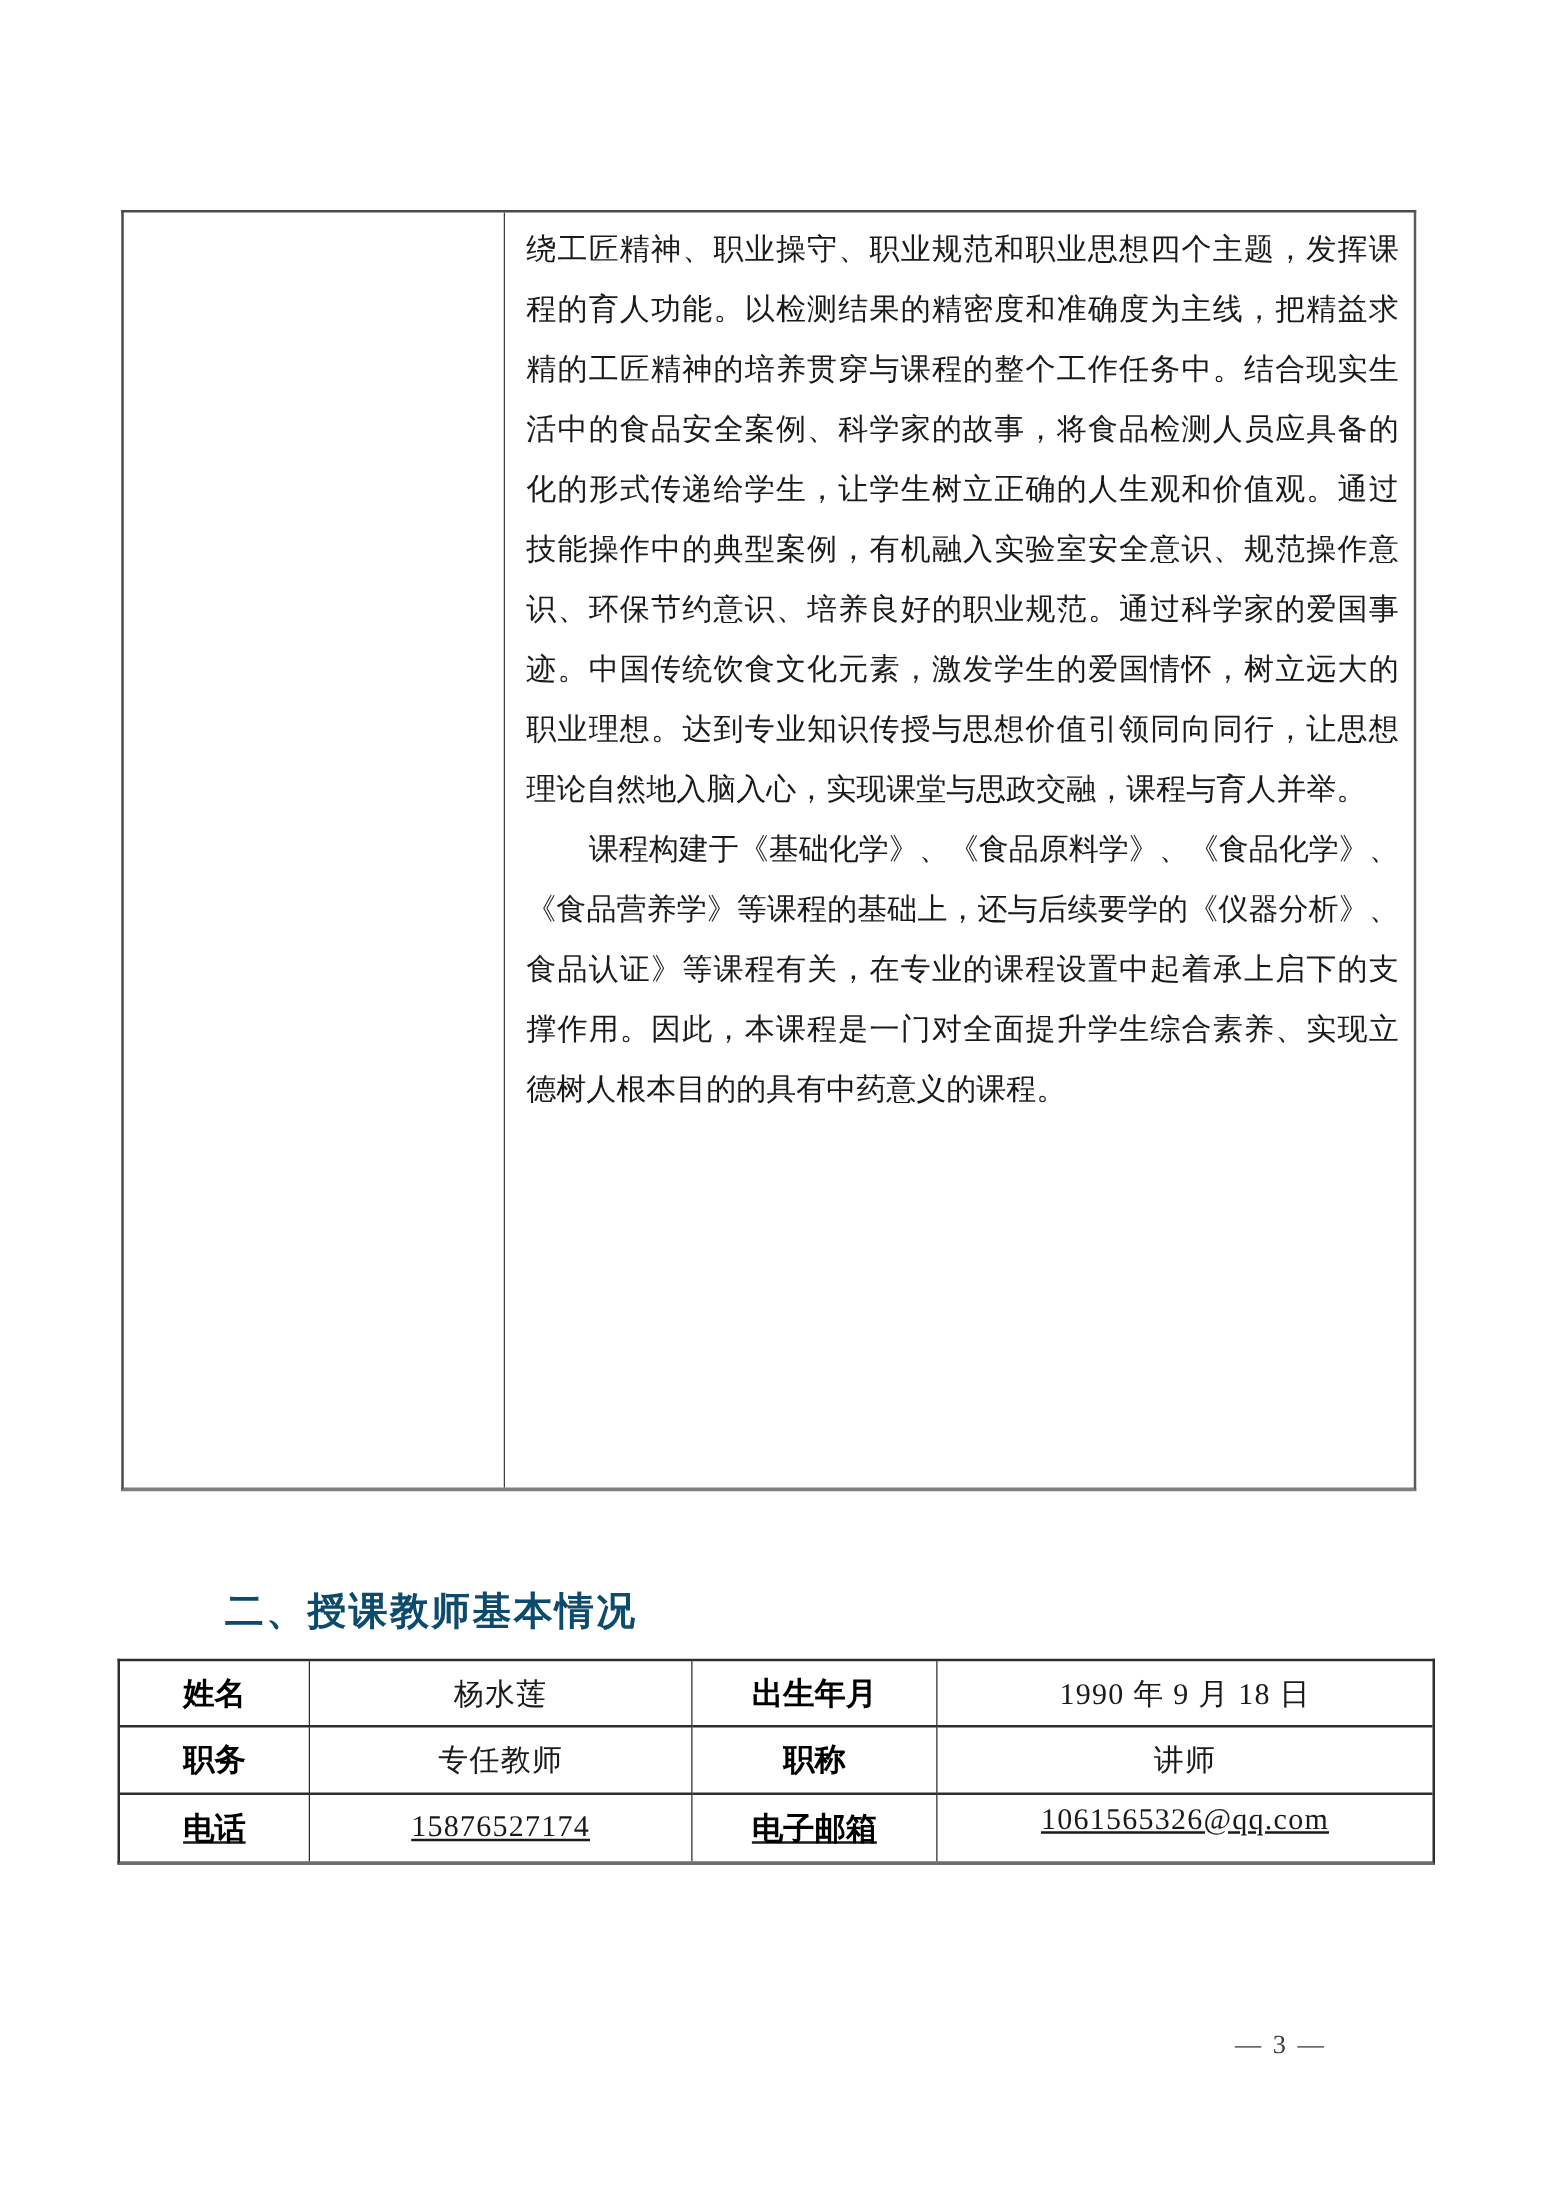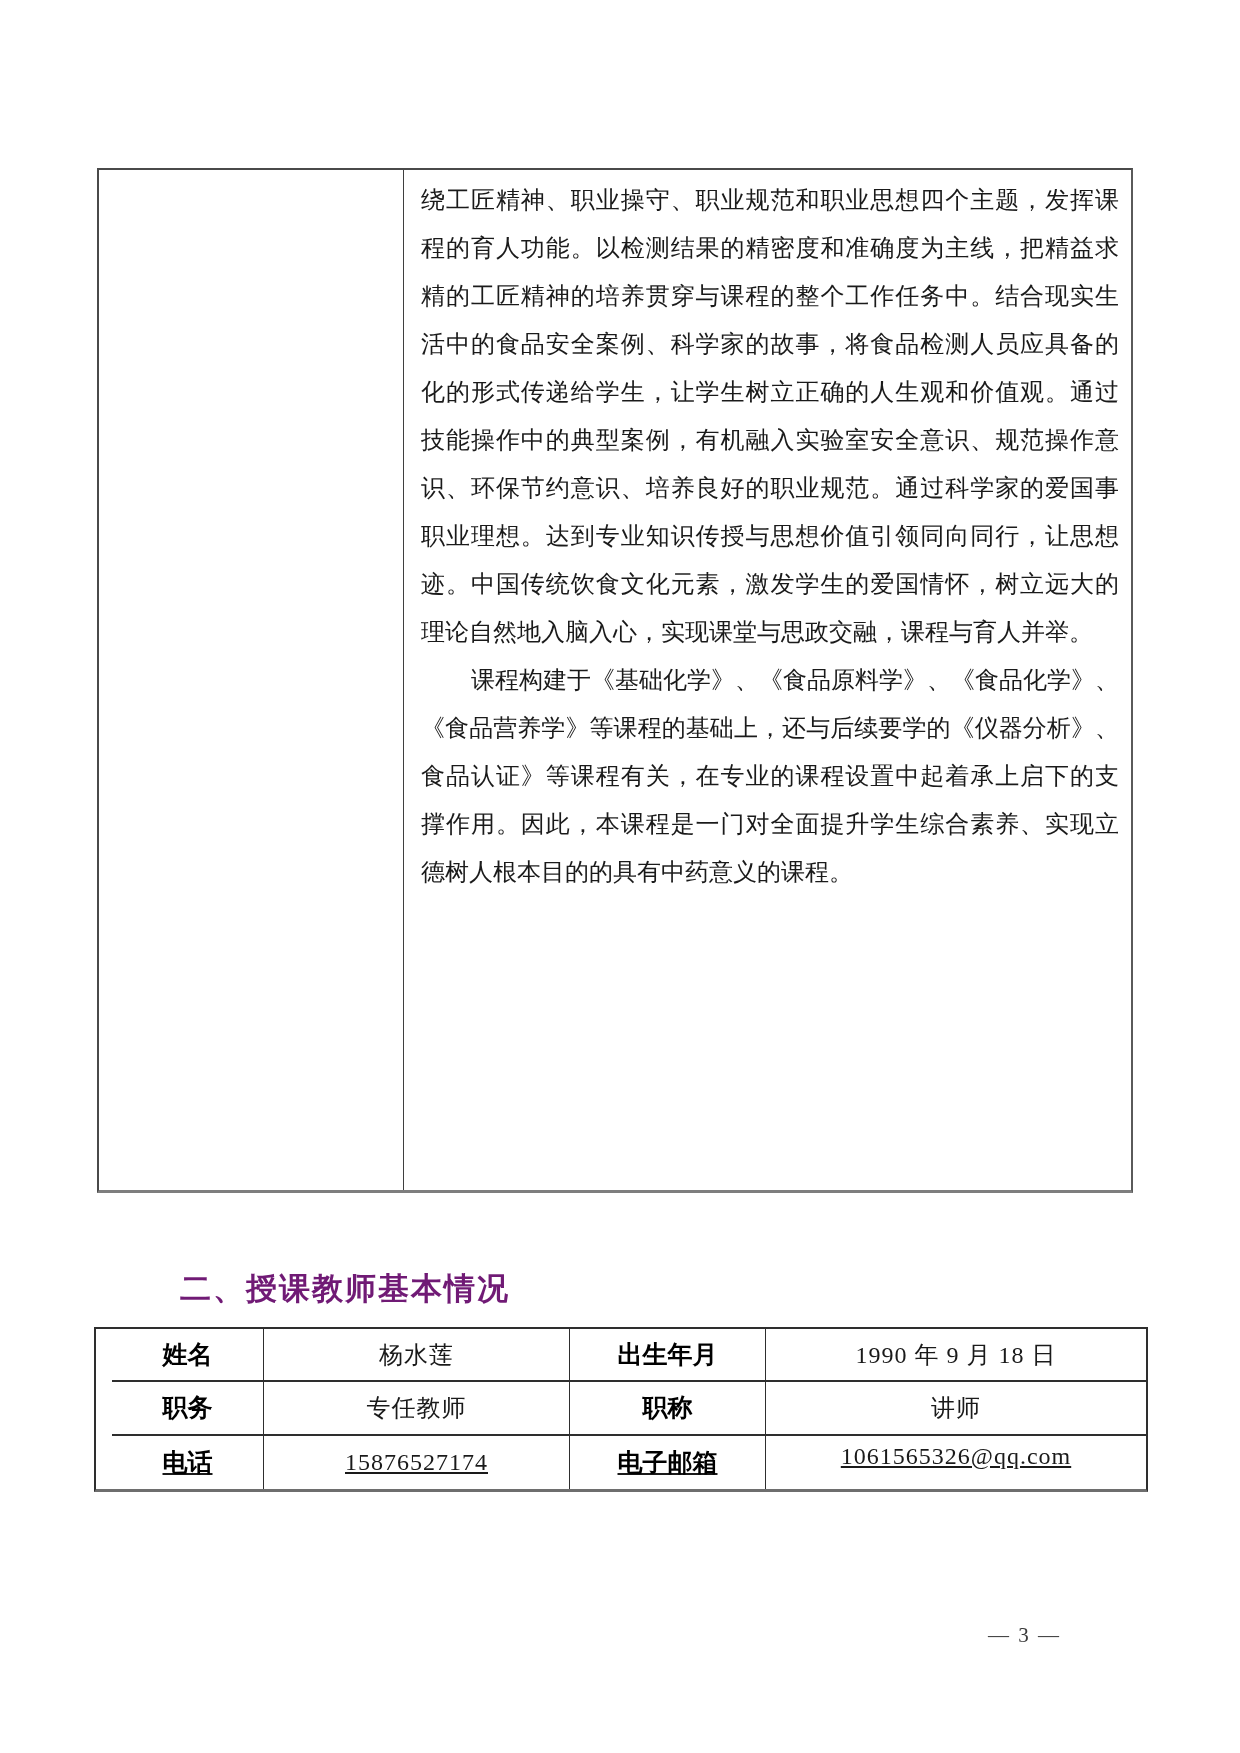--- a/index.html
+++ b/index.html
@@ -50,37 +50,36 @@
 
   
   .section-heading {
     position: absolute;
     left: 180px;
     top: 1248px;
     font-family: "Liberation Sans", "DejaVu Sans", sans-serif;
     font-weight: bold;
     font-size: 31px;
     letter-spacing: 2px;
-    color: #701a75;
+    color: #0c4a6e;
   }
 
   
   .teacher-table {
     position: absolute;
     left: 94px;
     top: 1307px;
     width: 1054px;
     height: 165px;
     box-sizing: border-box;
     border: 2px solid #2e2e2e;
     border-bottom: 3px solid #6e6e6e;
     display: grid;
     grid-template-columns: 152px 306px 196px 1fr;
     grid-template-rows: 1fr 1fr 1fr;
-    padding-left: 16px;
   }
   .tt-cell {
     box-sizing: border-box;
     border-right: 1px solid #2e2e2e;
     border-bottom: 2px solid #2e2e2e;
     display: flex;
     align-items: center;
     justify-content: center;
     font-size: 24px;
     overflow: hidden;
@@ -114,22 +113,22 @@
   <div class="main-table">
     <div class="main-left-cell"></div>
     <div class="main-text-cell">
       <div class="tline">绕工匠精神、职业操守、职业规范和职业思想四个主题，发挥课</div>
       <div class="tline">程的育人功能。以检测结果的精密度和准确度为主线，把精益求</div>
       <div class="tline">精的工匠精神的培养贯穿与课程的整个工作任务中。结合现实生</div>
       <div class="tline">活中的食品安全案例、科学家的故事，将食品检测人员应具备的</div>
       <div class="tline">化的形式传递给学生，让学生树立正确的人生观和价值观。通过</div>
       <div class="tline">技能操作中的典型案例，有机融入实验室安全意识、规范操作意</div>
       <div class="tline">识、环保节约意识、培养良好的职业规范。通过科学家的爱国事</div>
+      <div class="tline">迹。中国传统饮食文化元素，激发学生的爱国情怀，树立远大的</div>
       <div class="tline">职业理想。达到专业知识传授与思想价值引领同向同行，让思想</div>
-      <div class="tline">迹。中国传统饮食文化元素，激发学生的爱国情怀，树立远大的</div>
       <div class="tline para-end">理论自然地入脑入心，实现课堂与思政交融，课程与育人并举。</div>
       <div class="tline indent">课程构建于《基础化学》、《食品原料学》、《食品化学》、</div>
       <div class="tline">《食品营养学》等课程的基础上，还与后续要学的《仪器分析》、</div>
       <div class="tline">食品认证》等课程有关，在专业的课程设置中起着承上启下的支</div>
       <div class="tline">撑作用。因此，本课程是一门对全面提升学生综合素养、实现立</div>
       <div class="tline para-end">德树人根本目的的具有中药意义的课程。</div>
     </div>
   </div>
 
   <div class="section-heading">二、授课教师基本情况</div>

